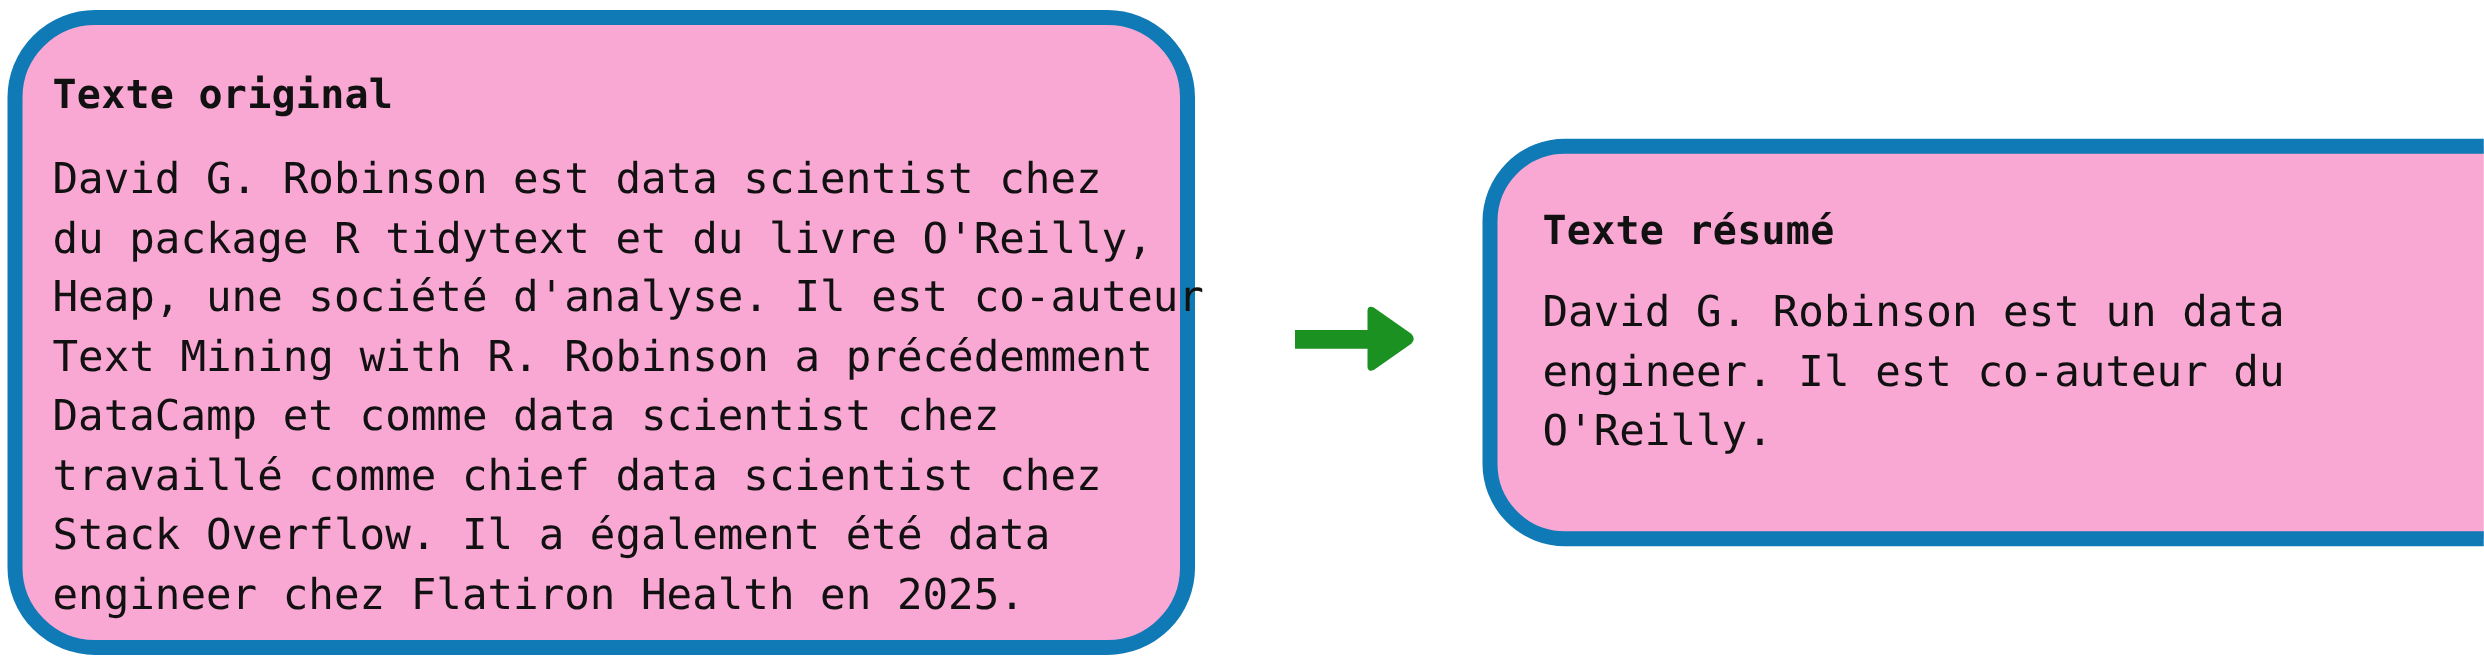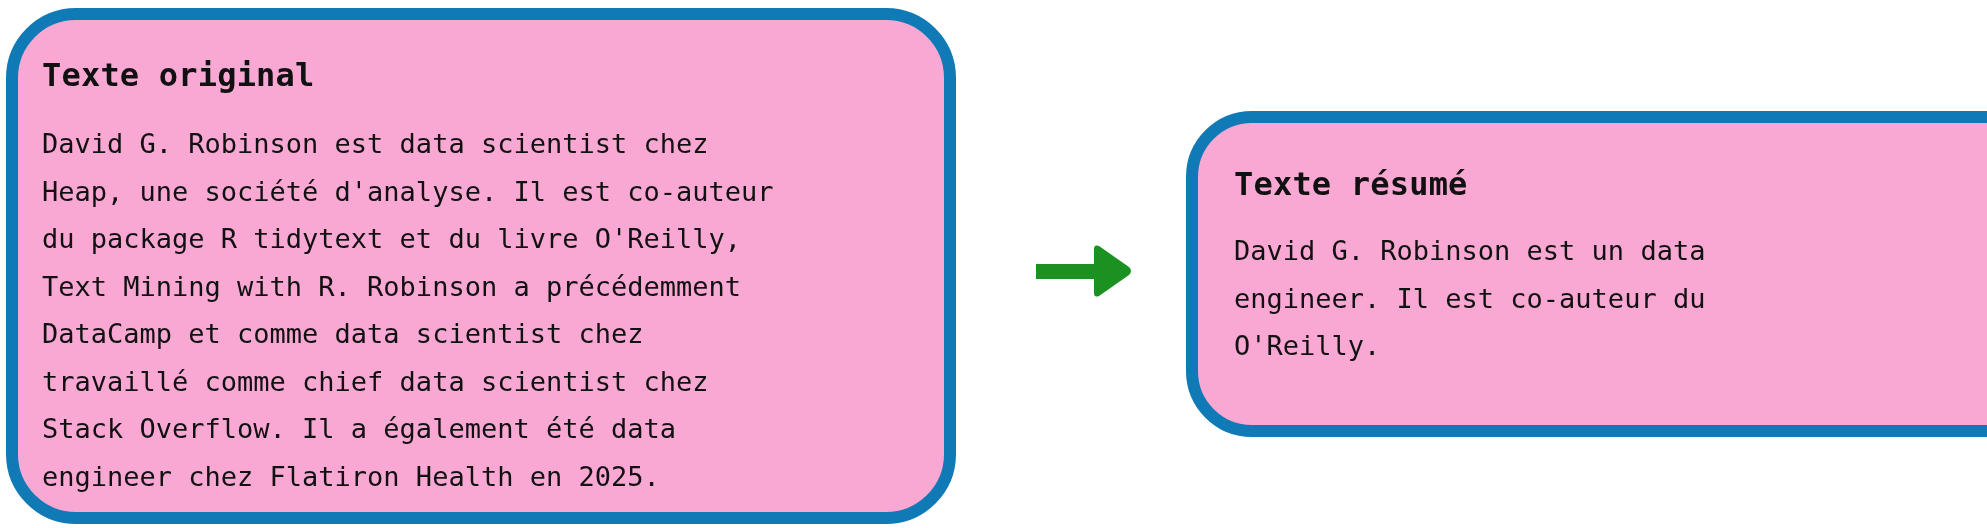--- a/index.html
+++ b/index.html
@@ -38,21 +38,21 @@
     }
     .box-title {
       position: absolute;
       font-weight: bold;
       font-size: 32px;
       letter-spacing: 0.2px;
       white-space: nowrap;
     }
     .box-body {
       position: absolute;
-      font-size: 27px;
+      font-size: 34px;
       line-height: 47.5px;
       white-space: nowrap;
     }
     .box-original .box-title { left: 24px; top: 36px; }
     .box-original .box-body  { left: 24px; top: 100px; }
     .box-summary .box-title  { left: 36px; top: 42px; }
     .box-summary .box-body   { left: 36px; top: 104px; }
     .line { display: block; }
     .arrow {
       position: absolute;
@@ -62,22 +62,22 @@
       height: 56px;
     }
   </style>
 </head>
 <body>
 
 <div class="box box-original">
   <div class="box-title">Texte original</div>
   <div class="box-body">
     <span class="line">David G. Robinson est data scientist chez</span>
+    <span class="line">du package R tidytext et du livre O'Reilly,</span>
     <span class="line">Heap, une société d'analyse. Il est co-auteur</span>
-    <span class="line">du package R tidytext et du livre O'Reilly,</span>
     <span class="line">Text Mining with R. Robinson a précédemment</span>
     <span class="line">DataCamp et comme data scientist chez</span>
     <span class="line">travaillé comme chief data scientist chez</span>
     <span class="line">Stack Overflow. Il a également été data</span>
     <span class="line">engineer chez Flatiron Health en 2025.</span>
   </div>
 </div>
 
 <svg class="arrow" viewBox="0 0 100 56" xmlns="http://www.w3.org/2000/svg">
   <rect x="2" y="21" width="62" height="15" fill="#1a9120"></rect>

